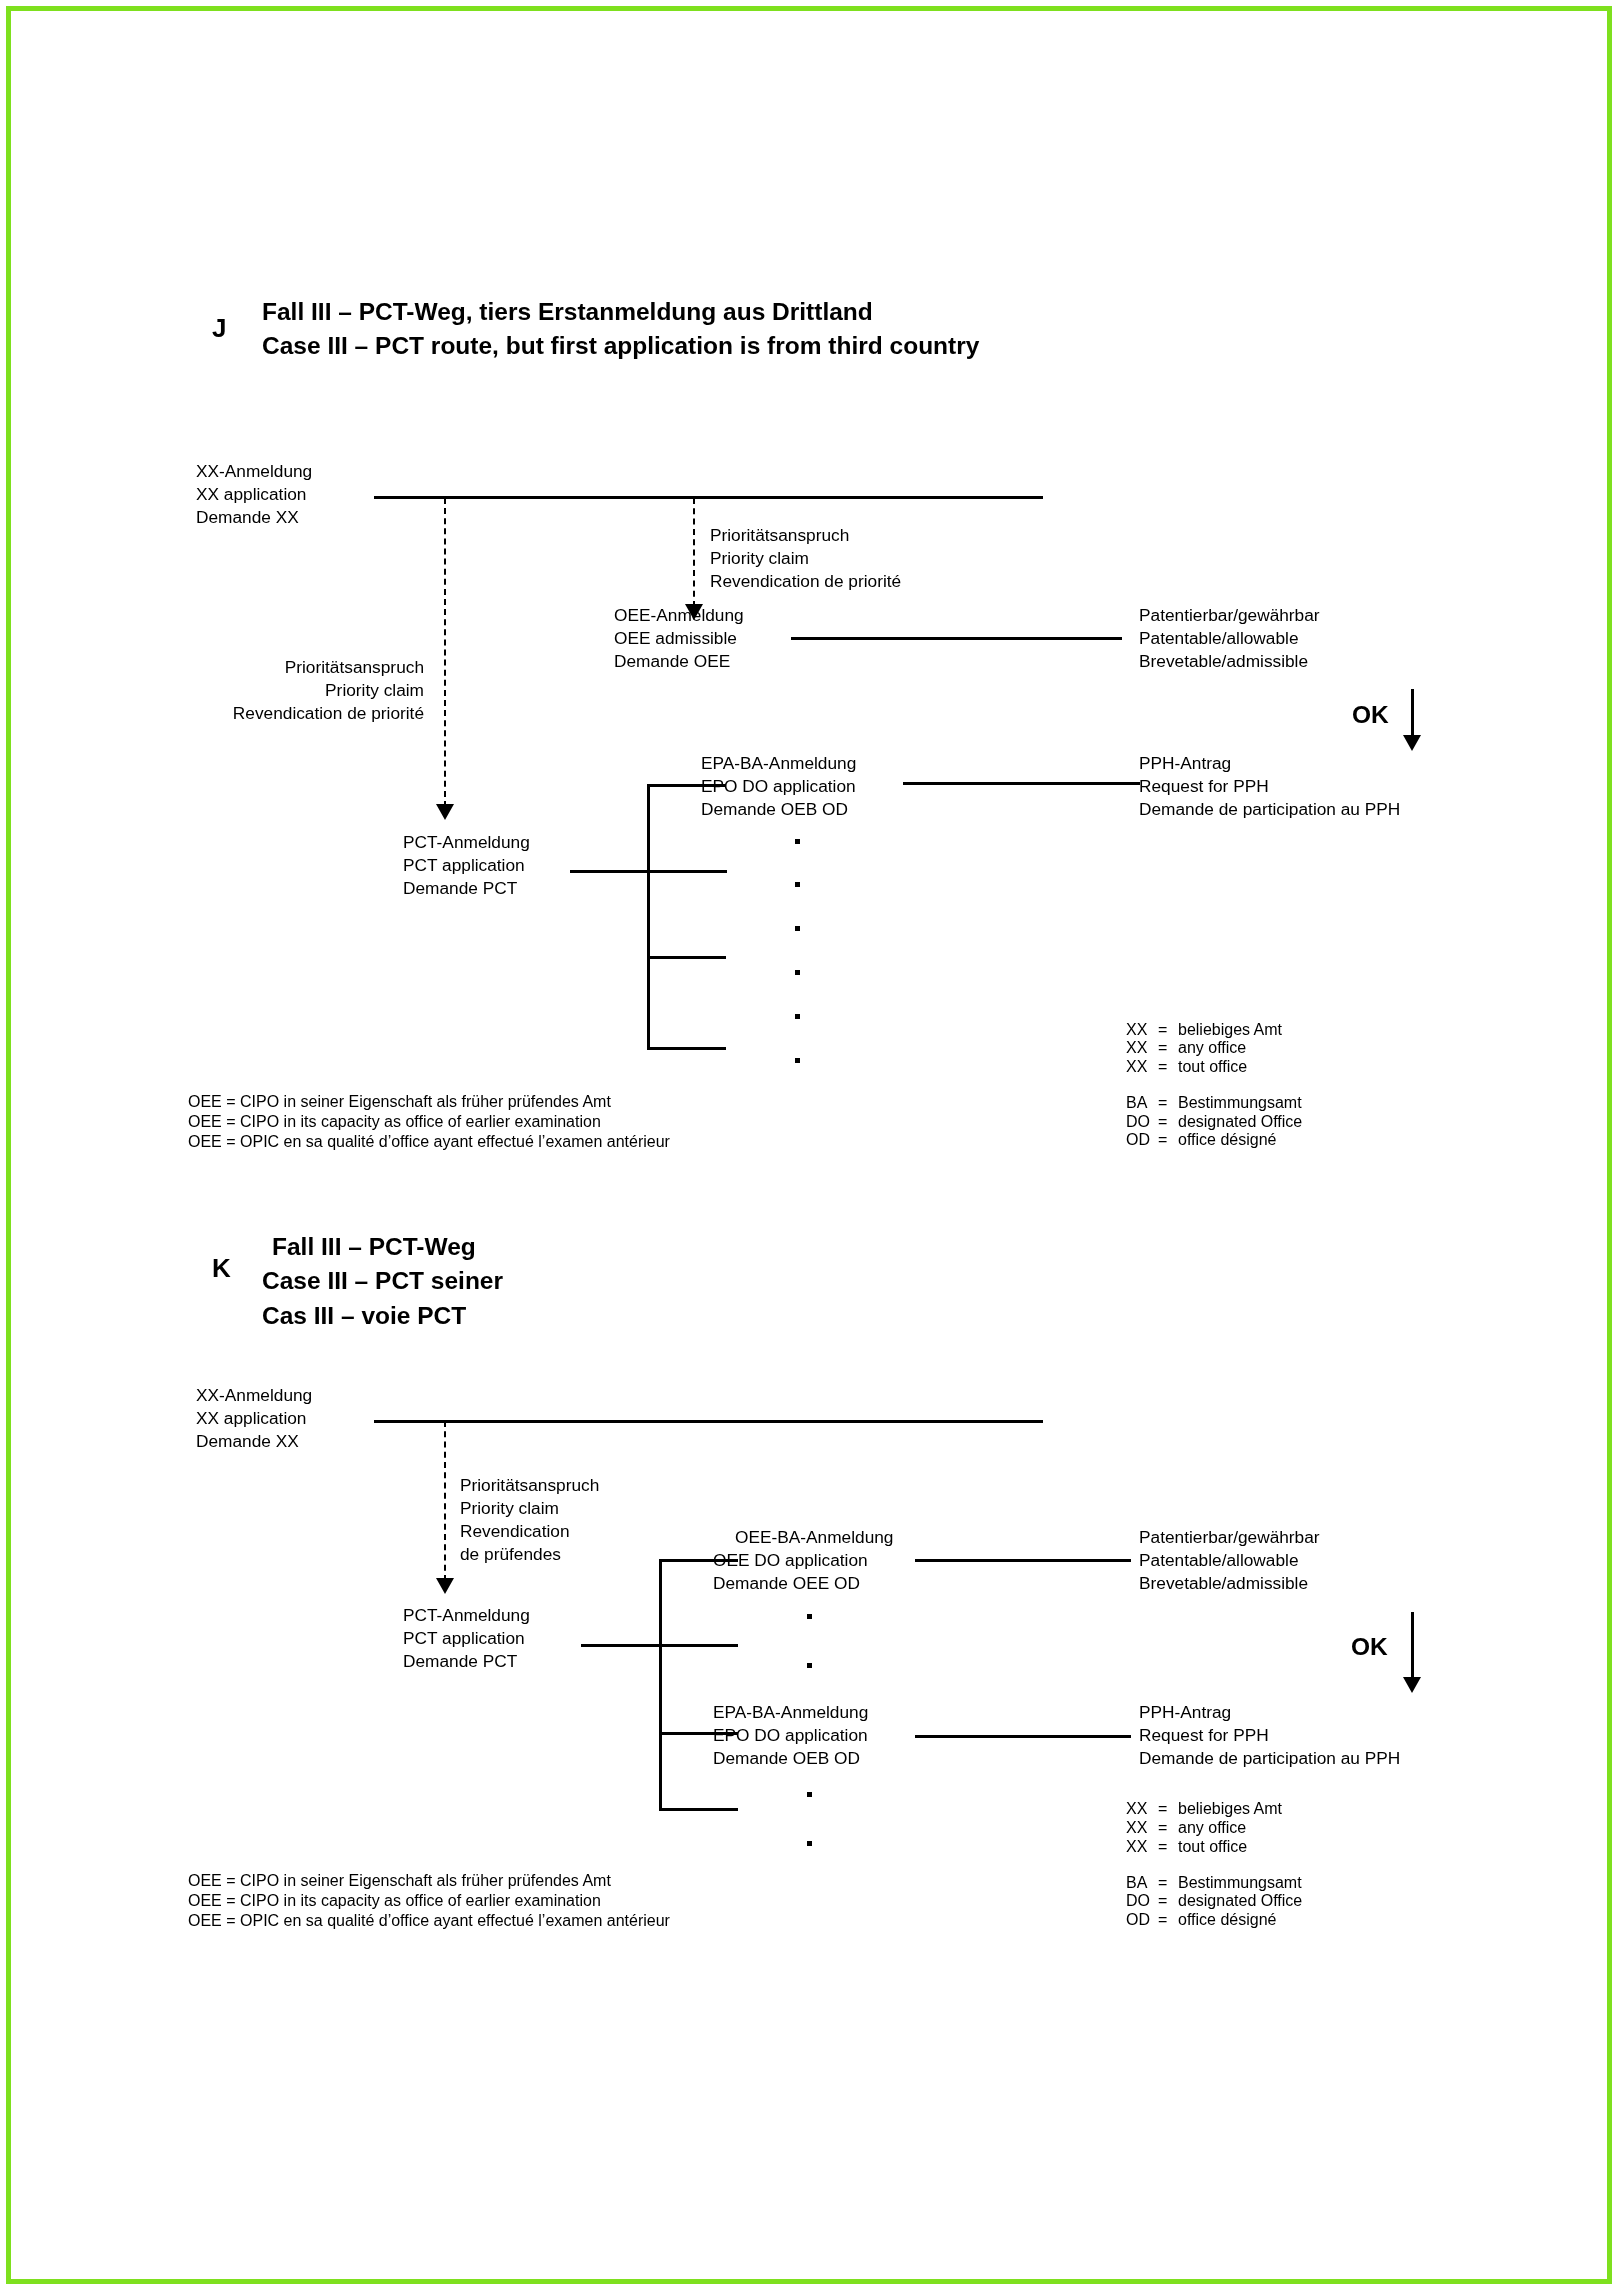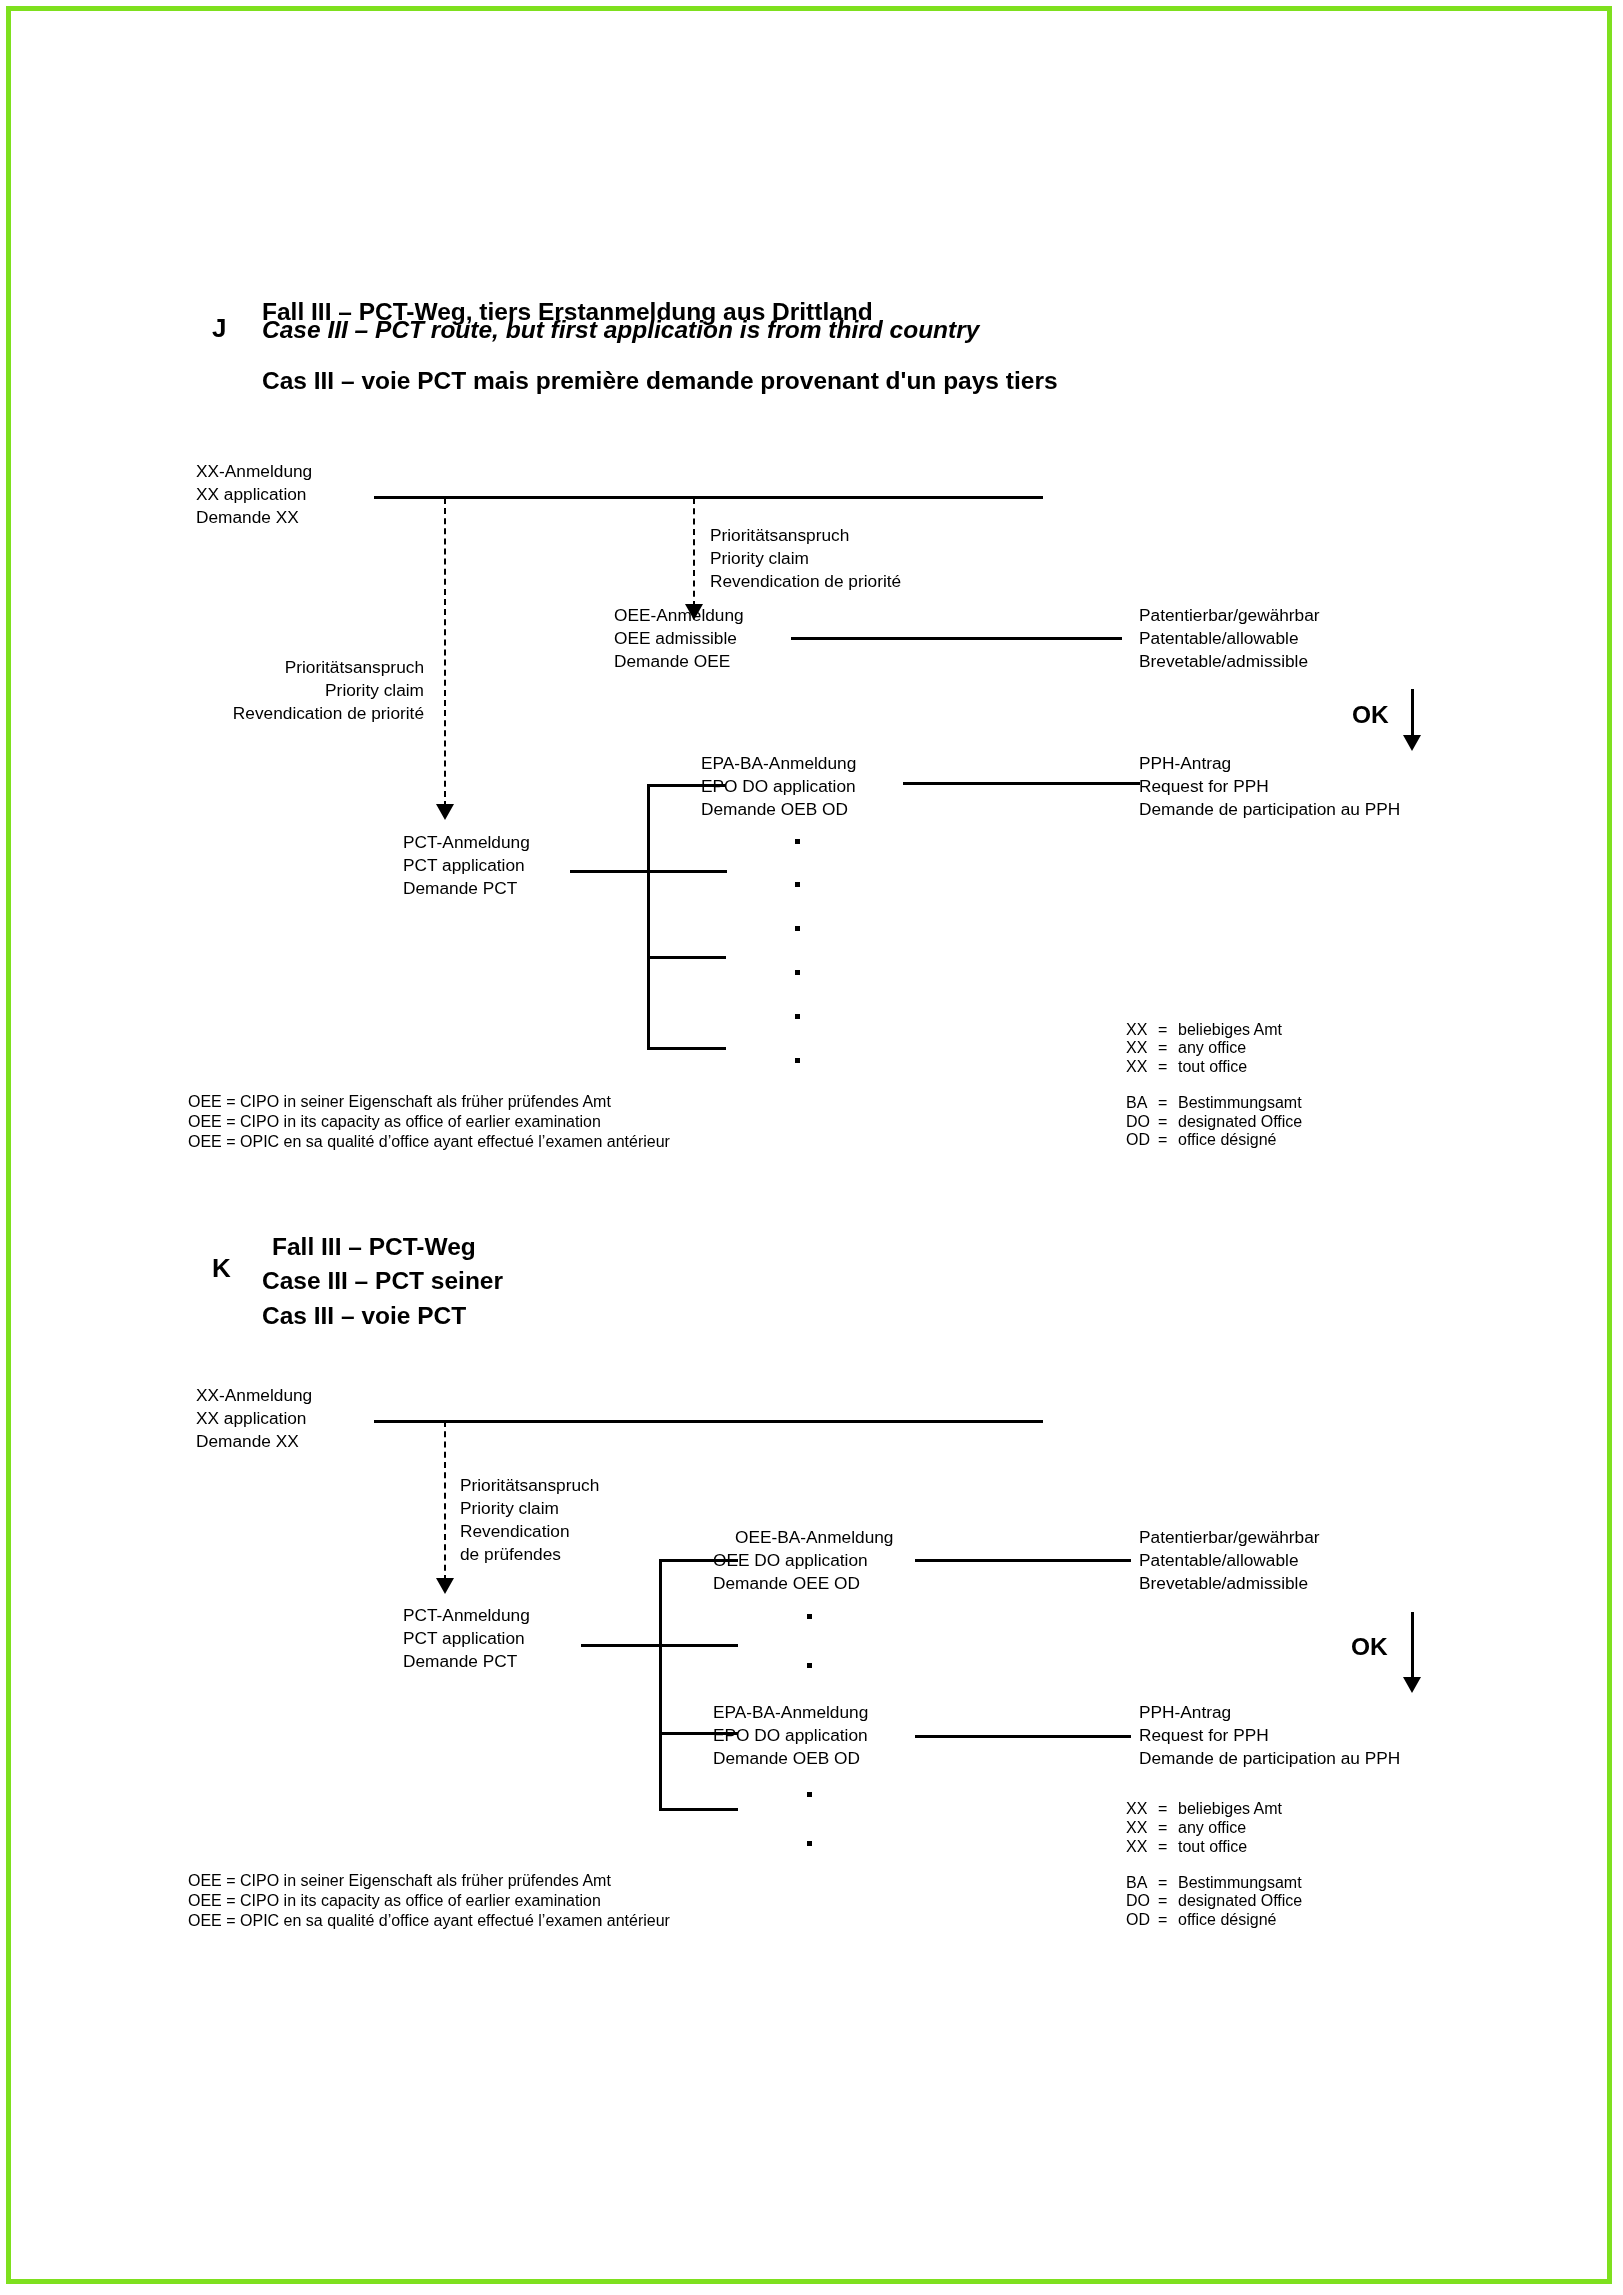--- a/index.html
+++ b/index.html
@@ -38,22 +38,21 @@
 </style>
 </head>
 <body>
 
 <div class="page-border"></div>
 
 <div class="canvas">
 
   <div class="t sec-letter" style="left:212px;top:311px;">J</div>
   <div class="t sec-title" style="left:262px;top:295px;">Fall III – PCT-Weg, tiers Erstanmeldung aus Drittland</div>
-  <div class="t sec-title" style="left:262px;top:313px;font-style:italic;">Case III – PCT route, but first application is from third country</div>
-  <div class="t sec-title" style="left:262px;top:364px;">Cas III – voie PCT mais première demande provenant d'un pays tiers</div>
+  <div class="t sec-title" style="left:262px;top:329px;">Case III – PCT route, but first application is from third country</div>
 
   <div class="t lbl" style="left:196px;top:460px;">XX-Anmeldung</div>
   <div class="t lbl" style="left:196px;top:483px;">XX application</div>
   <div class="t lbl" style="left:196px;top:506px;">Demande XX</div>
 
   <div class="hline" style="left:374px;top:496px;width:669px;"></div>
 
   <div class="dash" style="left:693px;top:498px;height:109px;"></div>
   <div class="arrowdown" style="left:685px;top:604px;"></div>
   <div class="t lbl" style="left:710px;top:524px;">Prioritätsanspruch</div>

